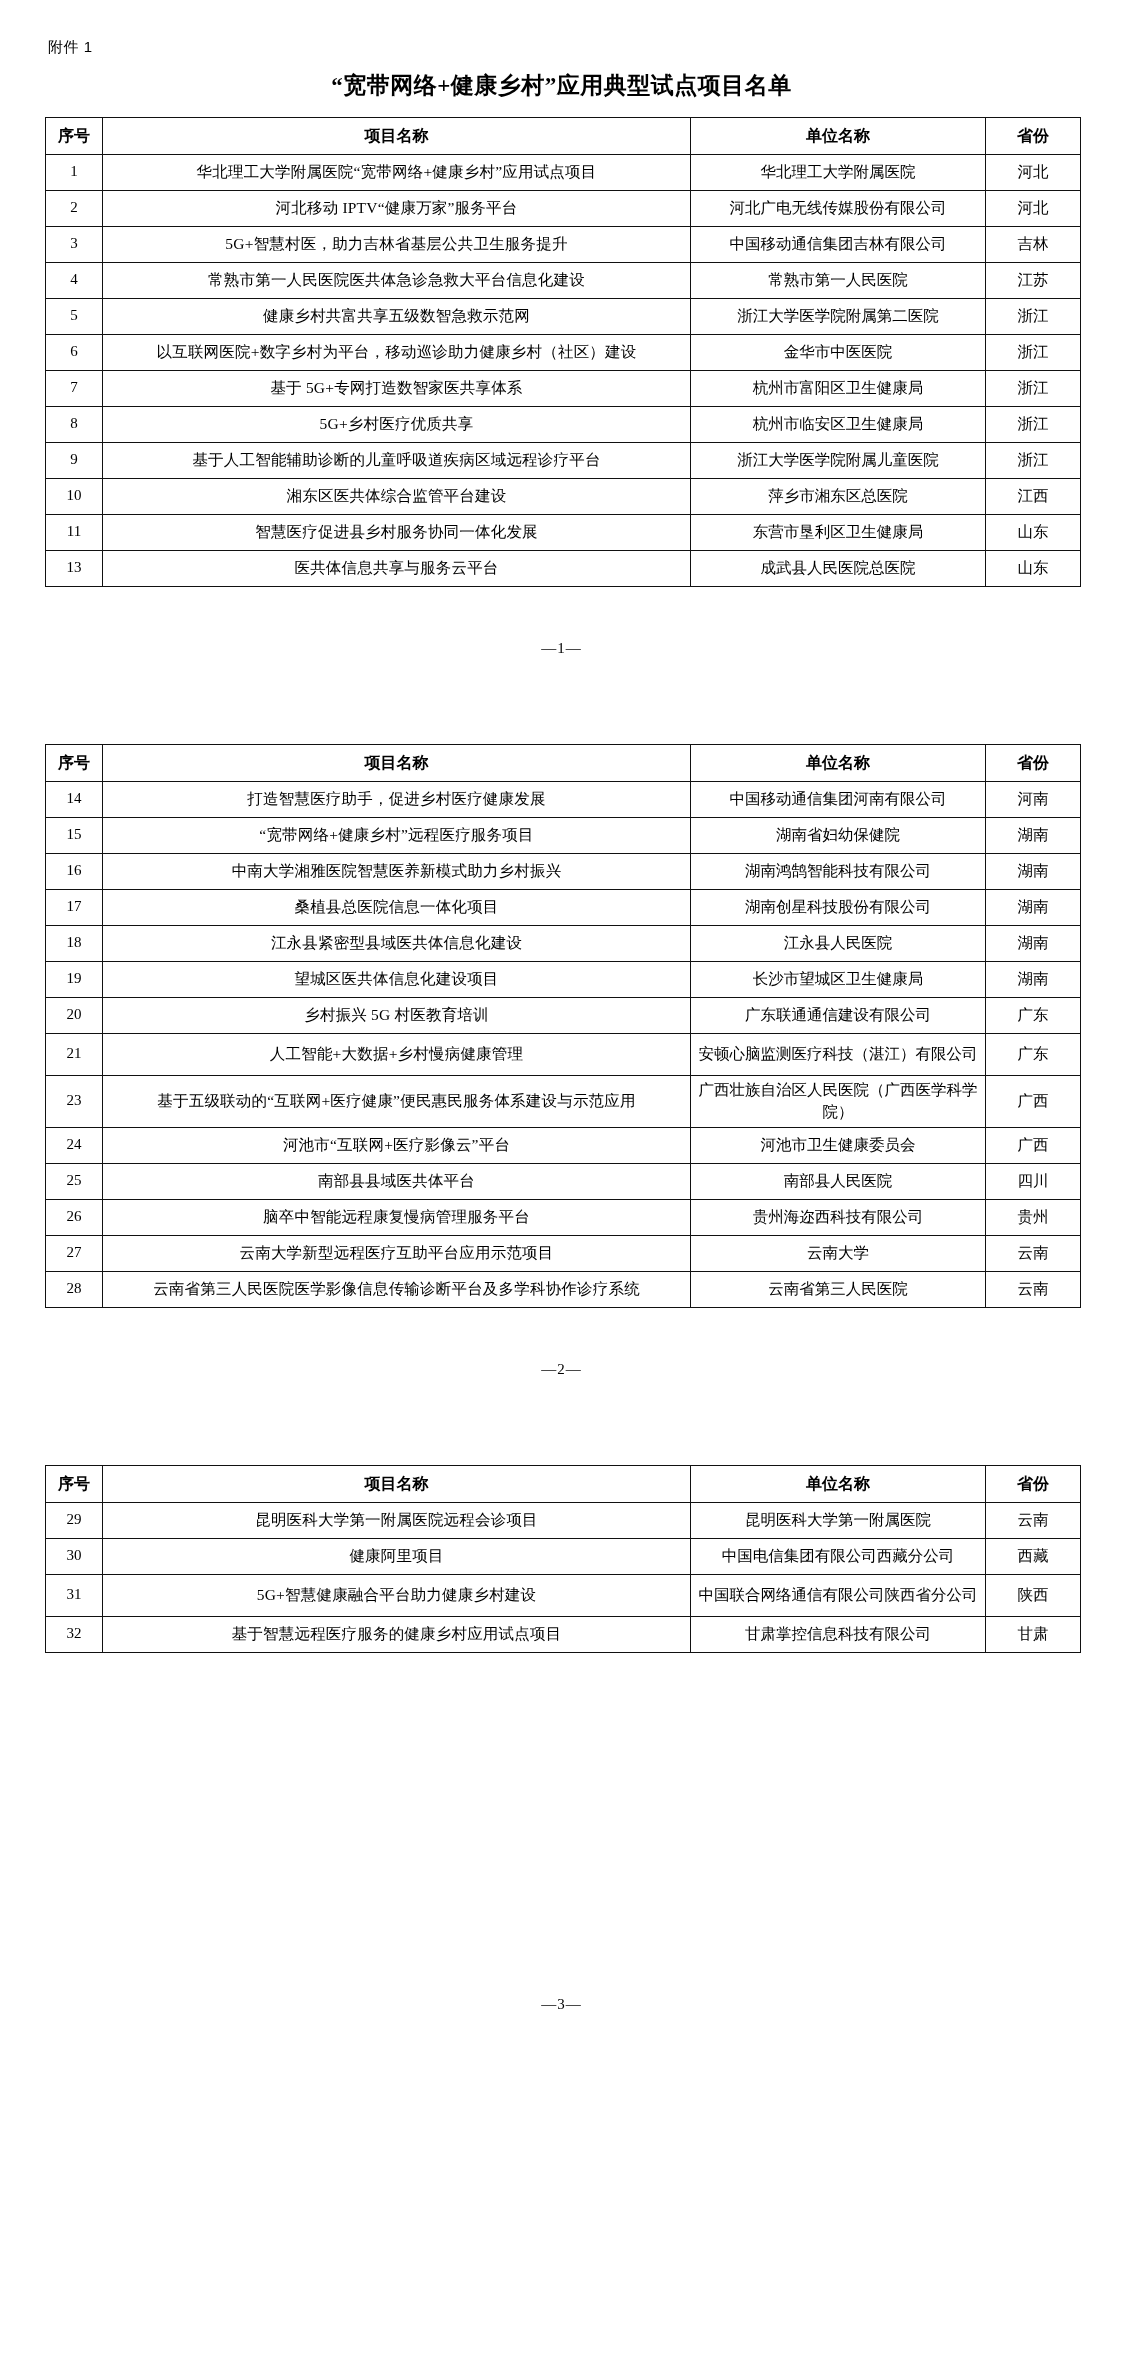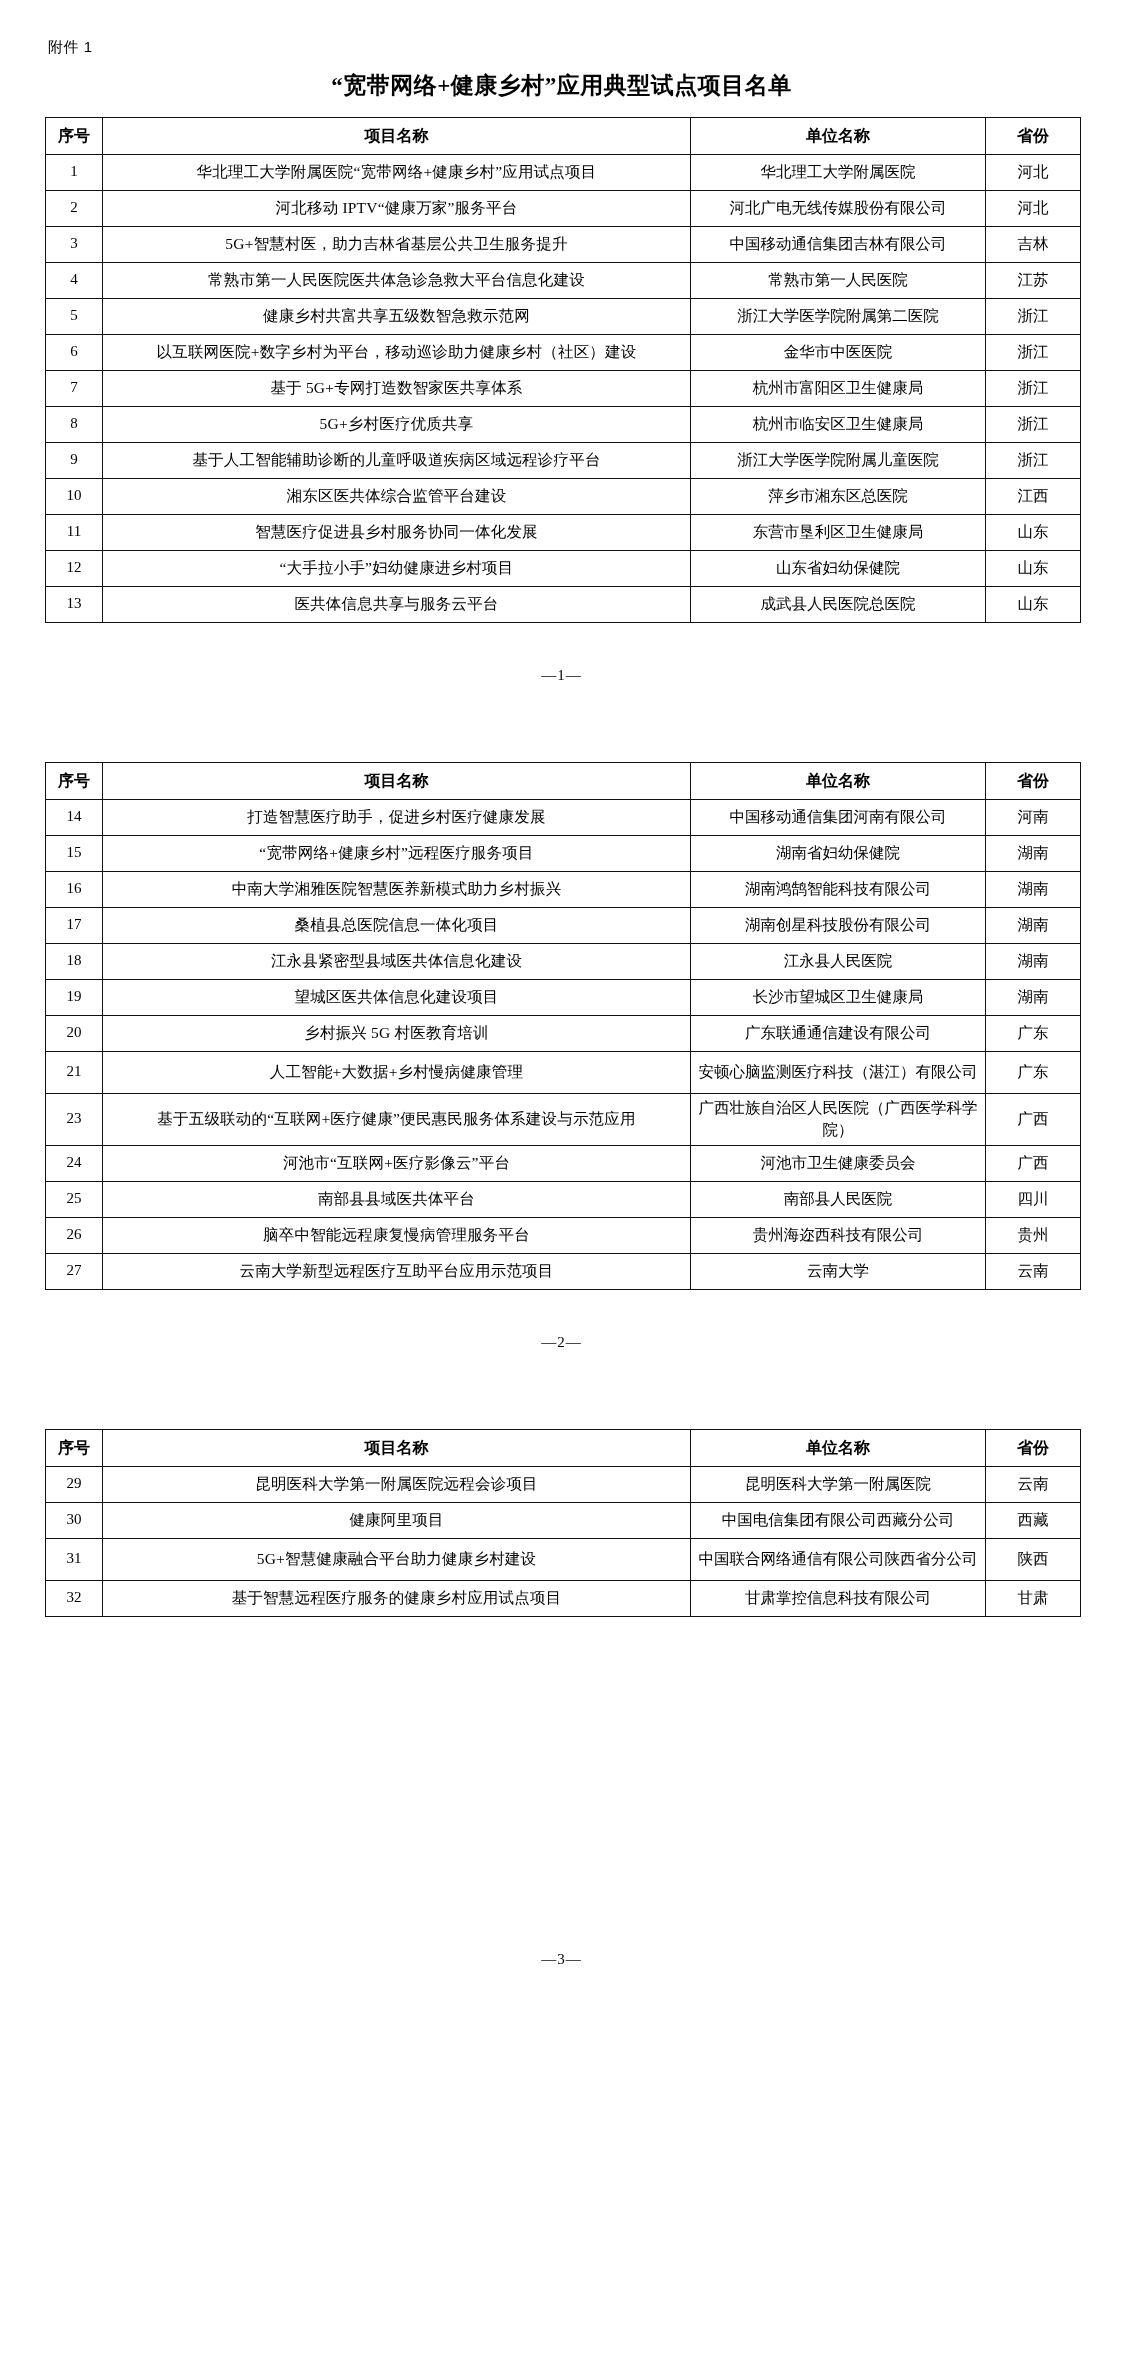--- a/index.html
+++ b/index.html
@@ -48,21 +48,21 @@
     line-height: 1.25;
     white-space: nowrap;
   }
   
   .tbl-holder {
     padding: 0 0px;
   }
   table.list-table {
     border-collapse: collapse;
     width: 1035px;
-    margin: 4px auto;
+    margin: 13px auto;
     table-layout: fixed;
     border: 1.4px solid #000;
   }
   table.list-table col.c-no    { width: 57px; }
   table.list-table col.c-proj  { width: 588px; }
   table.list-table col.c-unit  { width: 295px; }
   table.list-table col.c-prov  { width: 95px; }
 
   table.list-table th,
   table.list-table td {
@@ -193,26 +193,20 @@
             <tr>
               <td class="col-no">10</td>
               <td class="col-proj">湘东区医共体综合监管平台建设</td>
               <td class="col-unit">萍乡市湘东区总医院</td>
               <td class="col-prov">江西</td>
             </tr>
             <tr>
               <td class="col-no">11</td>
               <td class="col-proj">智慧医疗促进县乡村服务协同一体化发展</td>
               <td class="col-unit">东营市垦利区卫生健康局</td>
-              <td class="col-prov">山东</td>
-            </tr>
-            <tr>
-              <td class="col-no">12</td>
-              <td class="col-proj">“大手拉小手”妇幼健康进乡村项目</td>
-              <td class="col-unit">山东省妇幼保健院</td>
               <td class="col-prov">山东</td>
             </tr>
             <tr>
               <td class="col-no">13</td>
               <td class="col-proj">医共体信息共享与服务云平台</td>
               <td class="col-unit">成武县人民医院总医院</td>
               <td class="col-prov">山东</td>
             </tr>
           </tbody>
       </table>
@@ -313,20 +307,26 @@
               <td class="col-proj">脑卒中智能远程康复慢病管理服务平台</td>
               <td class="col-unit">贵州海迩西科技有限公司</td>
               <td class="col-prov">贵州</td>
             </tr>
             <tr>
               <td class="col-no">27</td>
               <td class="col-proj">云南大学新型远程医疗互助平台应用示范项目</td>
               <td class="col-unit">云南大学</td>
               <td class="col-prov">云南</td>
             </tr>
+            <tr>
+              <td class="col-no">28</td>
+              <td class="col-proj">云南省第三人民医院医学影像信息传输诊断平台及多学科协作诊疗系统</td>
+              <td class="col-unit">云南省第三人民医院</td>
+              <td class="col-prov">云南</td>
+            </tr>
           </tbody>
       </table>
     </div>
 
     <div class="gap-after-t2"></div>
     <div class="page-num">—2—</div>
   </div>
 
   <div class="gap-before-t3"></div>
 

